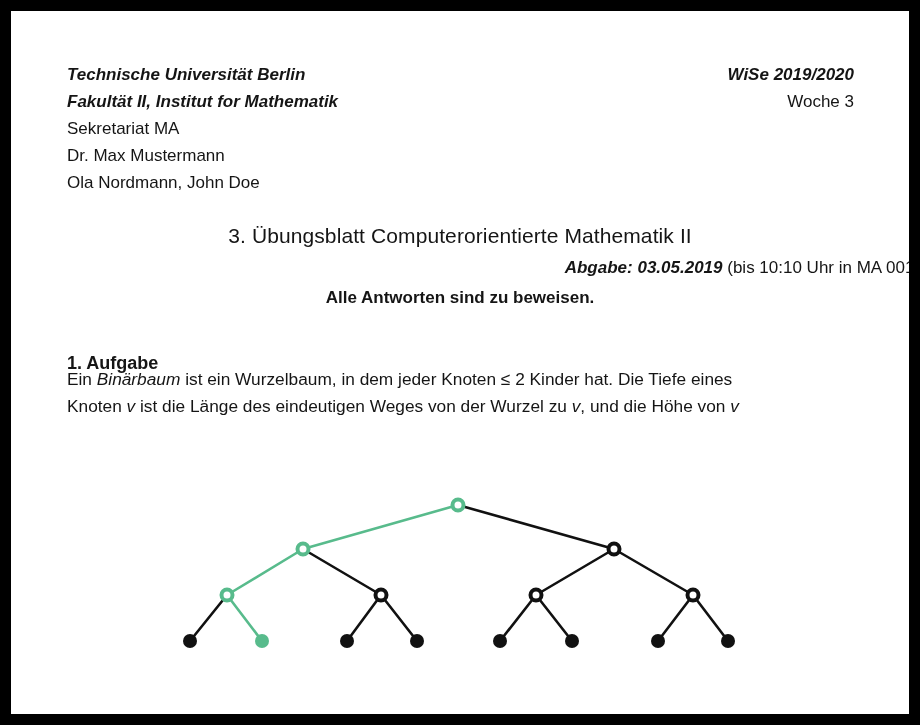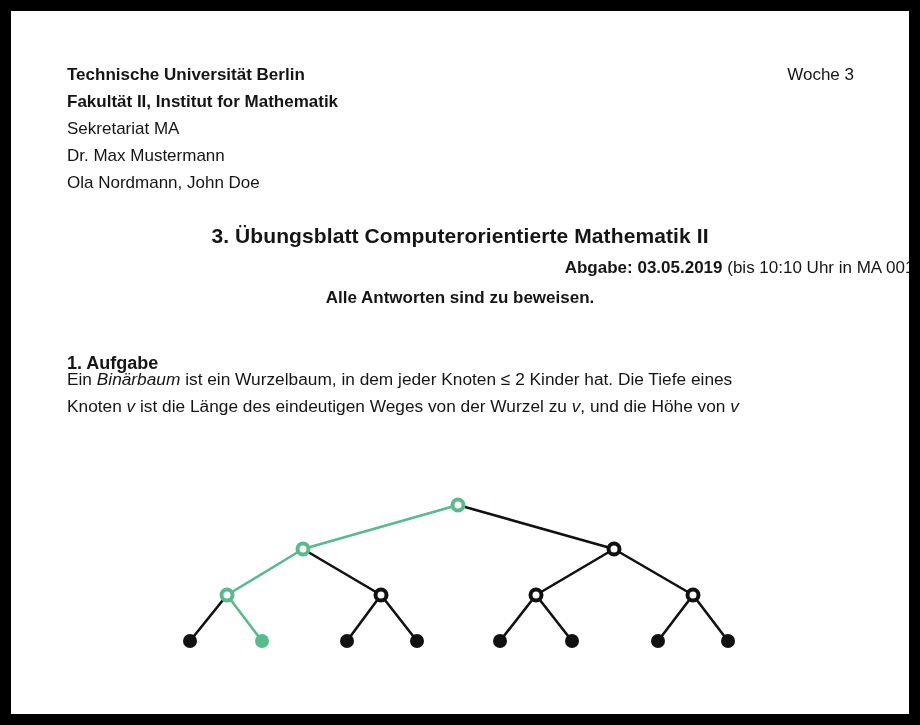--- a/index.html
+++ b/index.html
@@ -6,35 +6,35 @@
   body {
     width:920px; height:725px; position:relative; overflow:hidden;
     background:#ffffff; color:#151515;
     font-family:"Liberation Sans","DejaVu Sans",sans-serif;
     -webkit-font-smoothing:antialiased;
   }
   .frame {
     position:absolute; inset:0; border:11px solid #000000;
     box-sizing:border-box; pointer-events:none; z-index:10;
   }
-  .b { font-weight:700; }
+  .b { font-weight:700;font-style:italic; }
   .i { font-style:italic;text-align:center; }
 
   .header-left {
     position:absolute; left:67px; top:61px;
     font-size:17px; line-height:27px; white-space:nowrap;
   }
   .header-right {
     position:absolute; right:66px; top:61px; text-align:right;
     font-size:17px; line-height:27px; white-space:nowrap;
   }
 
   .sheet-title {
     position:absolute; left:0; right:0; top:224px; text-align:center;
-    font-size:21px; font-weight:700; letter-spacing:0.1px;
+    font-size:21px; font-weight:400; letter-spacing:0.1px;
   }
   .due-line {
     position:absolute; left:0; right:0; top:258px; text-align:right;
     font-size:17px;
   }
   .note-line {
     position:absolute; left:0; right:0; top:288px; text-align:center;
     font-size:17px; font-weight:700;
   }
 
@@ -57,20 +57,21 @@
 <body>
 
 <div class="header-left">
     <div class="b">Technische Universität Berlin</div>
     <div class="b">Fakultät II, Institut for Mathematik</div>
     <div>Sekretariat MA</div>
     <div>Dr. Max Mustermann</div>
     <div>Ola Nordmann, John Doe</div>
   </div>
 <div class="header-right">
+    <div class="b">WiSe 2019/2020</div>
     <div>Woche 3</div>
   </div>
 
 <div class="sheet-title">3. Übungsblatt Computerorientierte Mathematik II</div>
 
 <div class="due-line"><span class="b">Abgabe: 03.05.2019</span><span> (bis 10:10 Uhr in MA 001)</span></div>
 
 <div class="note-line">Alle Antworten sind zu beweisen.</div>
 
 <div class="task-row">

